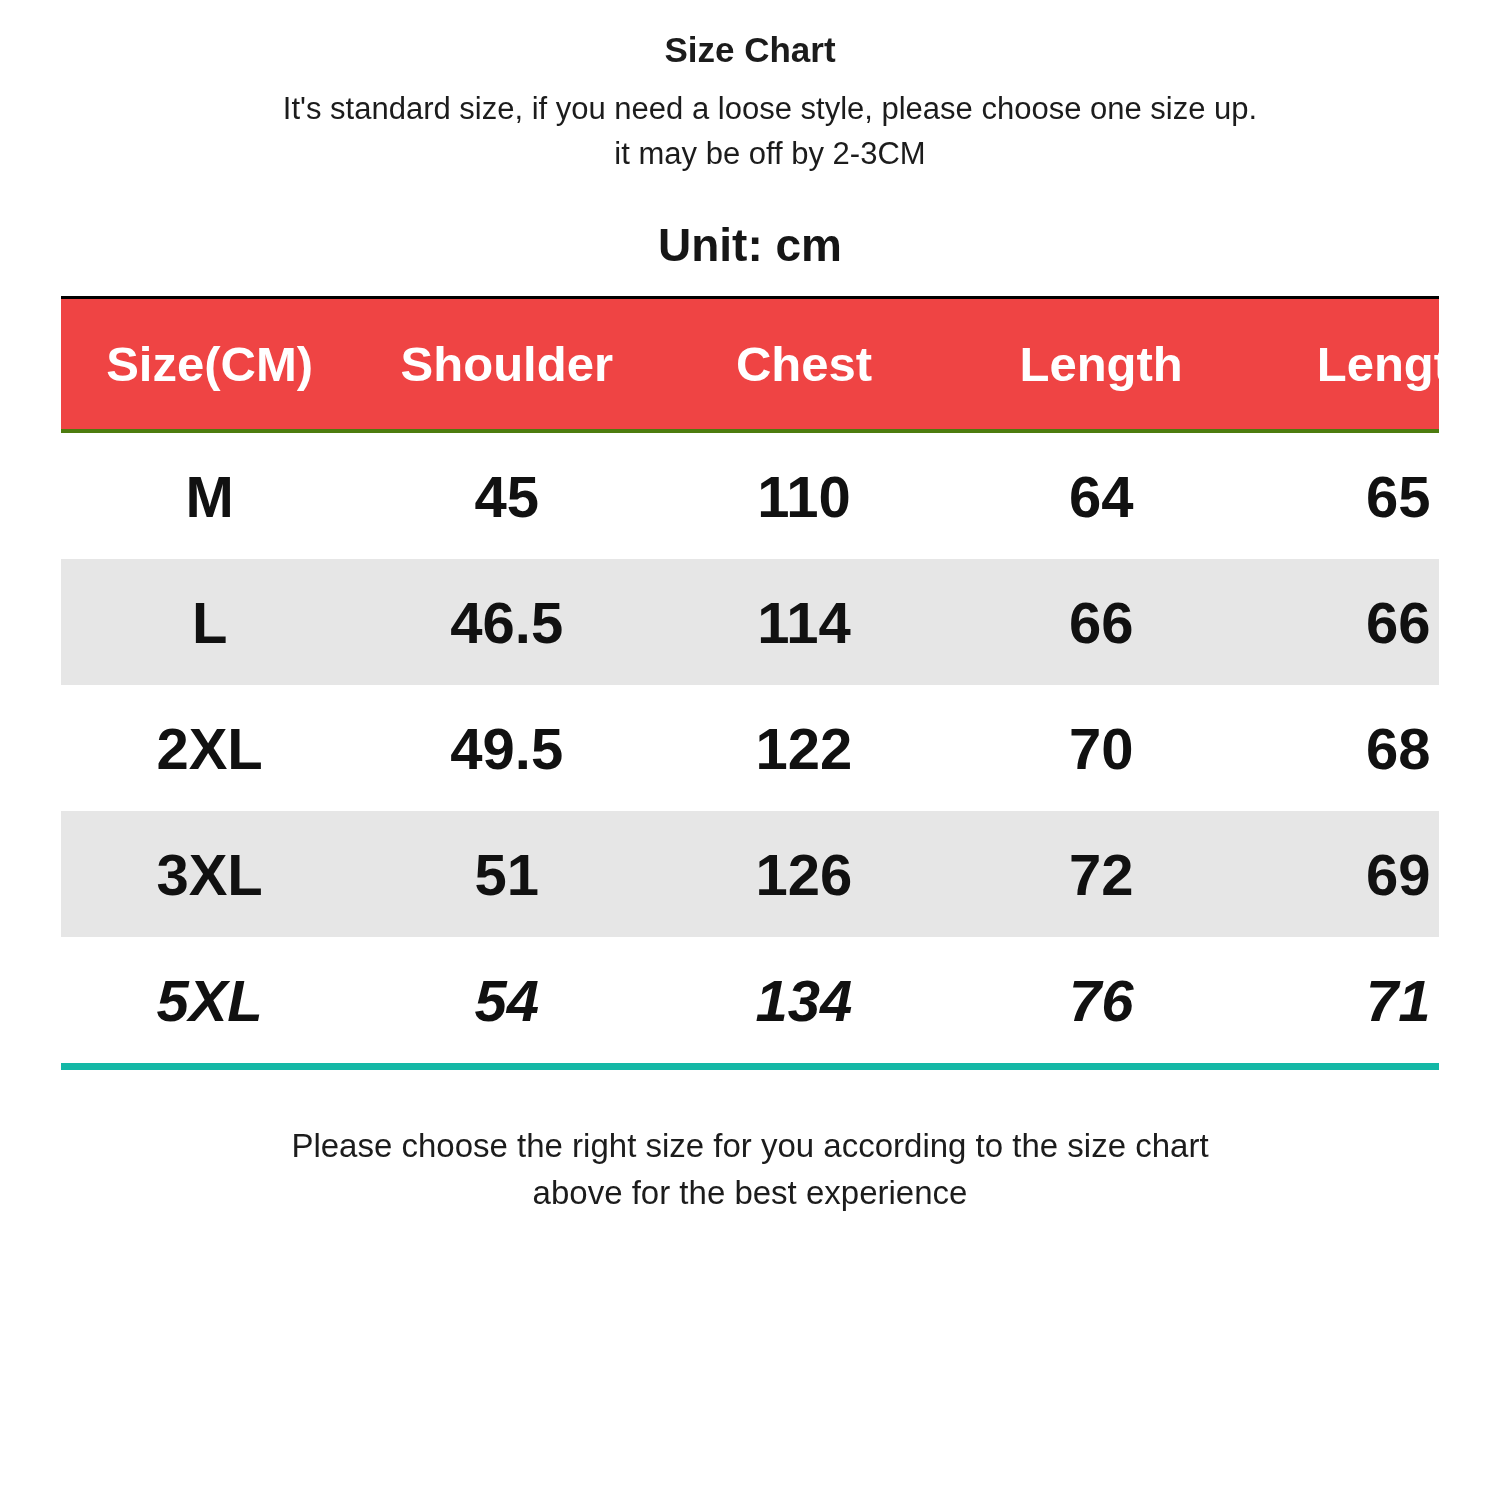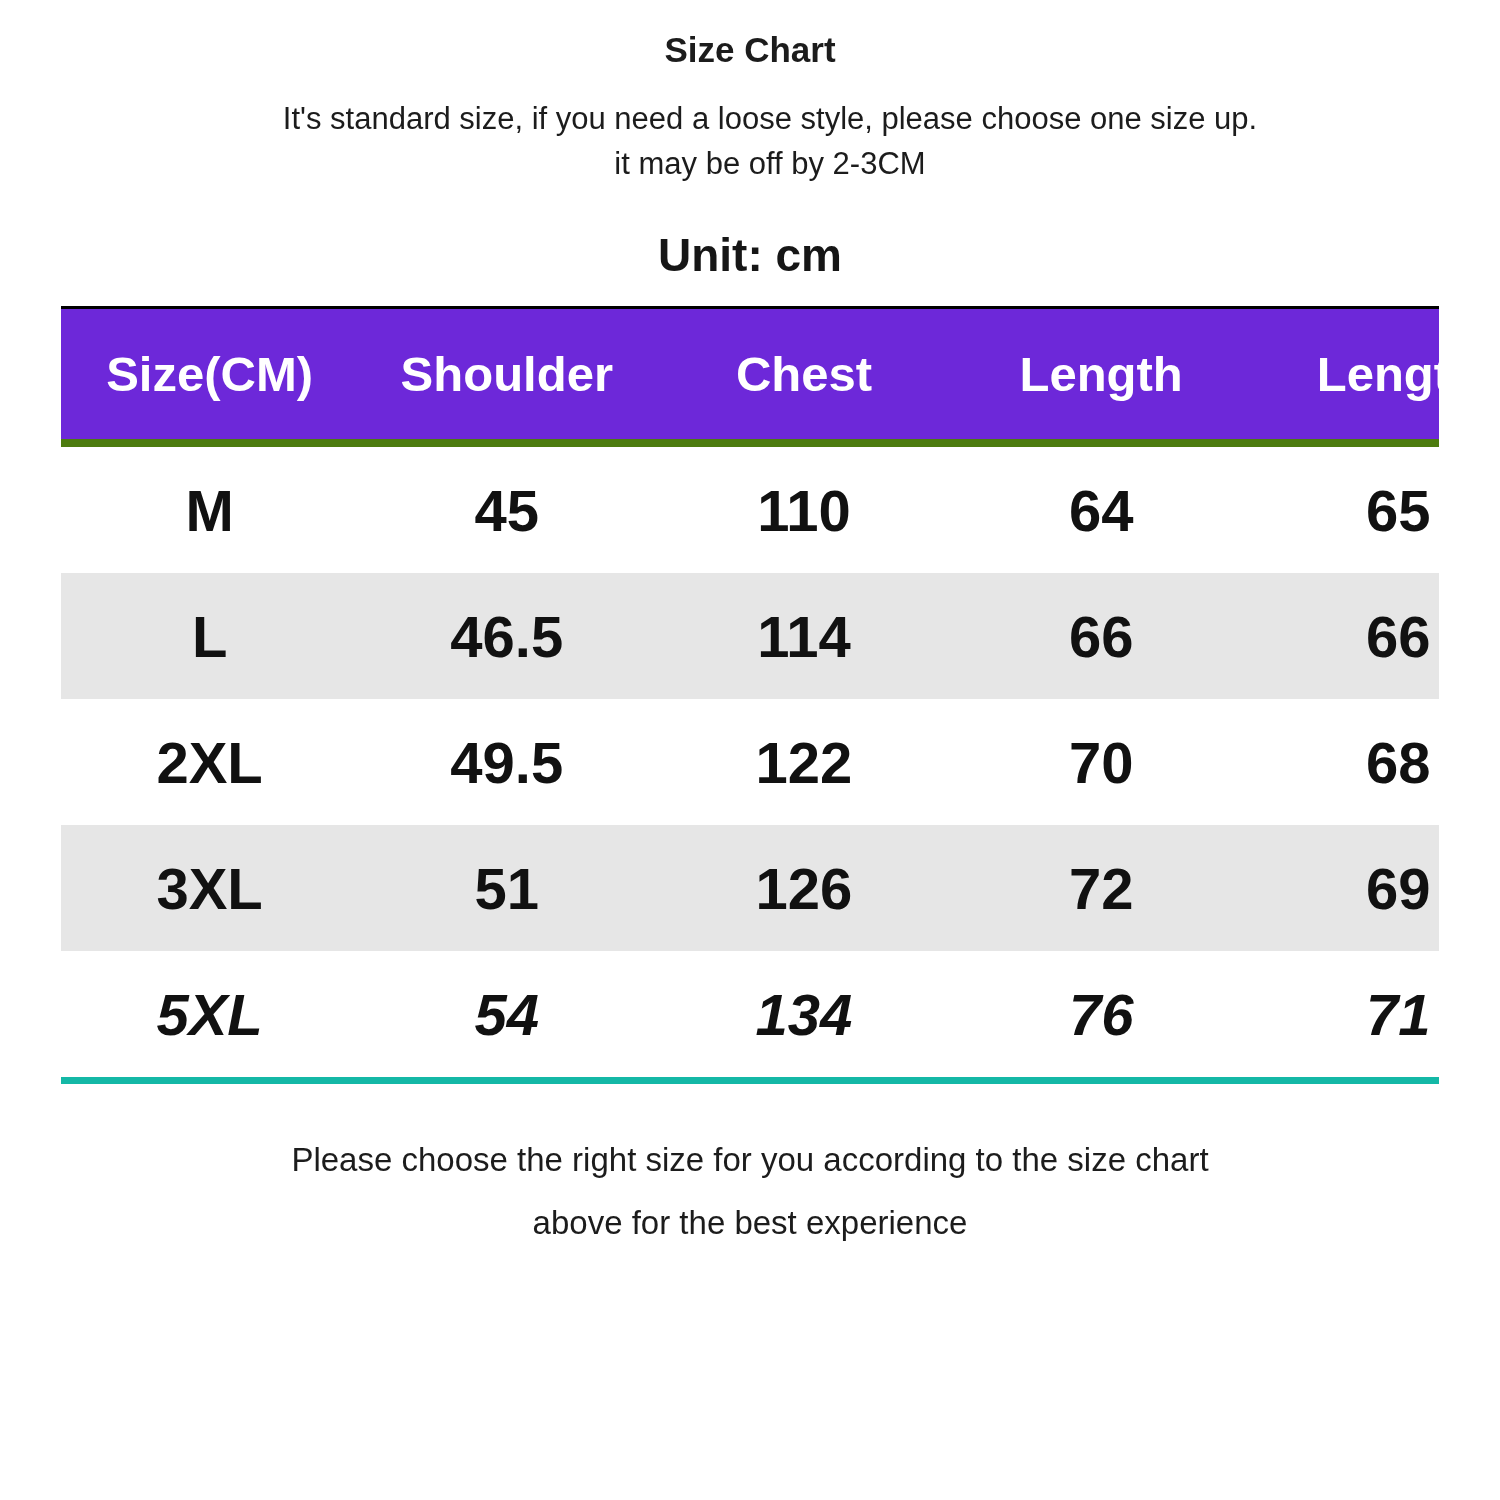--- a/index.html
+++ b/index.html
@@ -19,21 +19,21 @@
   }
   .title {
     margin: 30px 0 0 0;
     text-align: center;
     font-size: 35px;
     font-weight: 700;
     letter-spacing: 0px;
     color: #1c1c1c;
   }
   .intro {
-    margin-top: 26px;
+    margin-top: 16px;
     padding-left: 40px;
   }
   .intro p {
     margin: 0;
     text-align: center;
     font-size: 31px;
     line-height: 45px;
     font-weight: 400;
     color: #1c1c1c;
   }
@@ -44,30 +44,30 @@
     font-weight: 700;
     color: #161616;
   }
   table.size-table {
     width: 1486px;
     margin: 24px auto 0 auto;
     border-collapse: collapse;
     table-layout: fixed;
   }
   table.size-table th {
-    background: #6d28d9;
+    background: #ef4444;
     color: #ffffff;
     height: 130px;
     font-size: 49px;
     font-weight: 700;
     text-align: center;
     vertical-align: middle;
     padding: 0;
     border-top: 3px solid #000000;
-    border-bottom: 8px solid #4d7c0f;
+    border-bottom: 4px solid #4d7c0f;
   }
   table.size-table td {
     height: 126px;
     font-size: 58px;
     font-weight: 700;
     text-align: center;
     vertical-align: middle;
     color: #111111;
     padding: 0;
   }
@@ -75,21 +75,21 @@
     background: #e6e6e6;
   }
   table.size-table tbody tr:last-child td {
     border-bottom: 7px solid #14b8a6;
     font-style: italic;
   }
   .footer {
     margin-top: 52px;
   }
   .footer p {
-    margin: 16px;
+    margin: 0;
     text-align: center;
     font-size: 33px;
     line-height: 47px;
     font-weight: 400;
     color: #1c1c1c;
   }
 </style>
 </head>
 <body>
 

